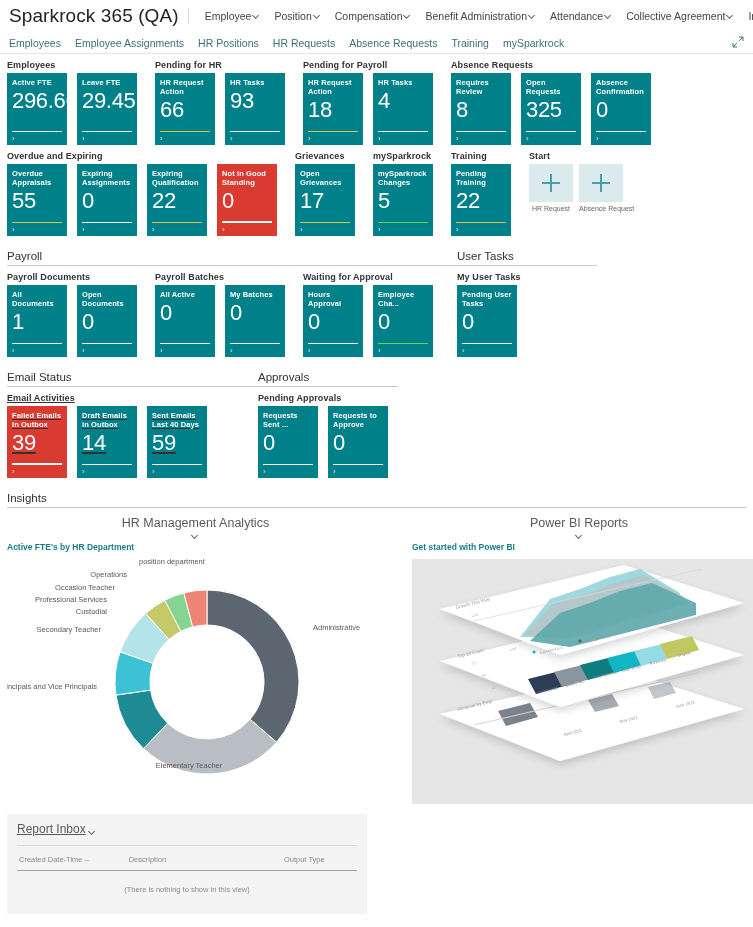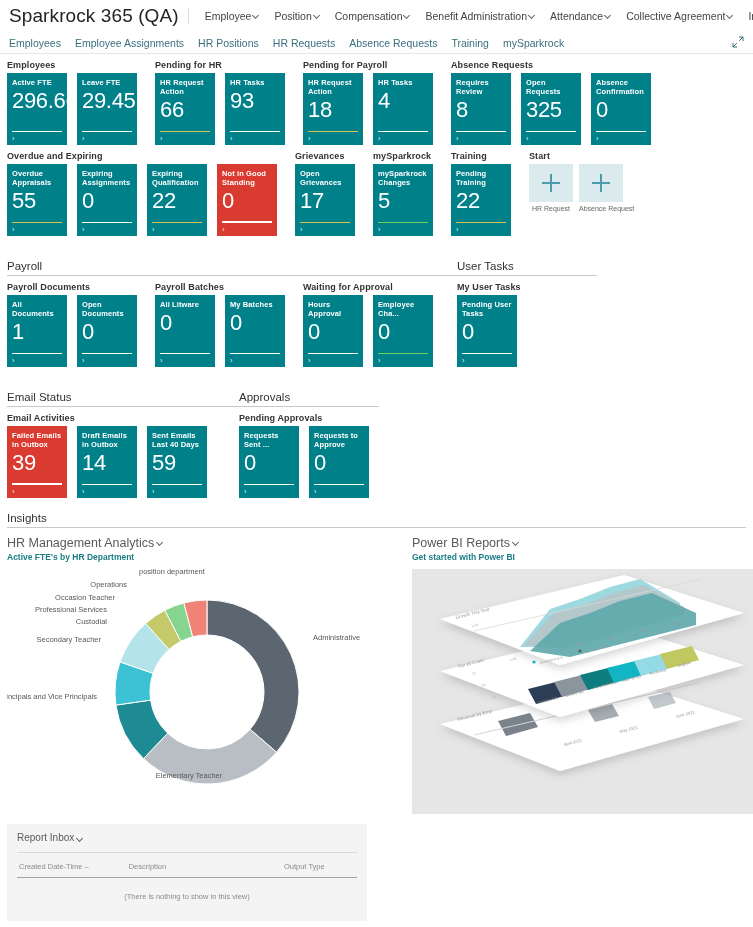--- a/index.html
+++ b/index.html
@@ -170,21 +170,21 @@
     font-size: 7px;
     color: #666;
     text-align: center;
     margin-top: 3px;
     white-space: nowrap;
   }
 
   
   .section {
     display: flex;
-    margin-top: 24px;
+    margin-top: 14px;
   }
   .sectionblock { }
   .section-head {
     font-size: 11.5px;
     color: #323130;
     font-weight: 400;
     padding-bottom: 3px;
     border-bottom: 1px solid #c8c8c8;
     margin-bottom: 6px;
   }
@@ -200,20 +200,21 @@
   
   .insights-row { display: flex; margin-top: 8px; }
   .panel-title {
     font-size: 12.5px;
     color: #5a5a5a;
     font-weight: 300;
     display: flex;
     align-items: center;
     gap: 3px;
     cursor: pointer;
+    flex-direction: column;
   }
   .panel-sub {
     font-size: 8.5px;
     font-weight: bold;
     color: #1a7d86;
     margin-top: 2px;
   }
 
   .donut-wrap { position: relative; width: 370px; height: 250px; }
 
@@ -227,25 +228,26 @@
   }
 
   
   .inbox {
     margin: 10px 7px 0 7px;
     width: 360px;
     background: #f4f4f4;
     padding: 8px 10px 14px 10px;
   }
   .inbox-head {
-    font-size: 10px;
+    font-size: 12px;
     color: #5a5a5a;
     font-weight: 300;
     display: flex; align-items: flex-end; gap: 3px;
     cursor: pointer;
+    text-decoration: underline;
   }
   .inbox-rule { height: 1px; background: #dadada; margin: 9px 0 0 0; }
   .inbox-cols {
     display: flex;
     font-size: 7.5px;
     color: #8a8a8a;
     padding: 9px 0 6px 2px;
     border-bottom: 1px solid #a3a3a3;
   }
   .col-date { width: 120px; }
@@ -494,21 +496,21 @@
                 <div class="tile-value">0</div>
                 <div class="tile-bar"></div>
                 <div class="tile-chev">›</div>
               </div>
             </div>
           </div>
           <div class="group">
             <div class="group-title">Payroll Batches</div>
             <div class="group-tiles">
               <div class="tile">
-                <div class="tile-label">All Litware</div>
+                <div class="tile-label">All Active</div>
                 <div class="tile-value">0</div>
                 <div class="tile-bar"></div>
                 <div class="tile-chev">›</div>
               </div>
               <div class="tile">
                 <div class="tile-label">My Batches</div>
                 <div class="tile-value">0</div>
                 <div class="tile-bar"></div>
                 <div class="tile-chev">›</div>
               </div>
@@ -545,23 +547,23 @@
                 <div class="tile-bar"></div>
                 <div class="tile-chev">›</div>
               </div>
             </div>
           </div>
         </div>
     </div>
   </div>
 
   <div class="section">
-    <div class="sectionblock" style="width:232px;">
+    <div class="sectionblock" style="width:251px;">
       <div class="section-head">Email Status</div>
-      <div style="display:flex;" id="email-groups">
+      <div style="display:flex;text-decoration:underline;" id="email-groups">
           <div class="group">
             <div class="group-title">Email Activities</div>
             <div class="group-tiles">
               <div class="tile red">
                 <div class="tile-label">Failed Emails in Outbox</div>
                 <div class="tile-value">39</div>
                 <div class="tile-bar thick"></div>
                 <div class="tile-chev">›</div>
               </div>
               <div class="tile">

